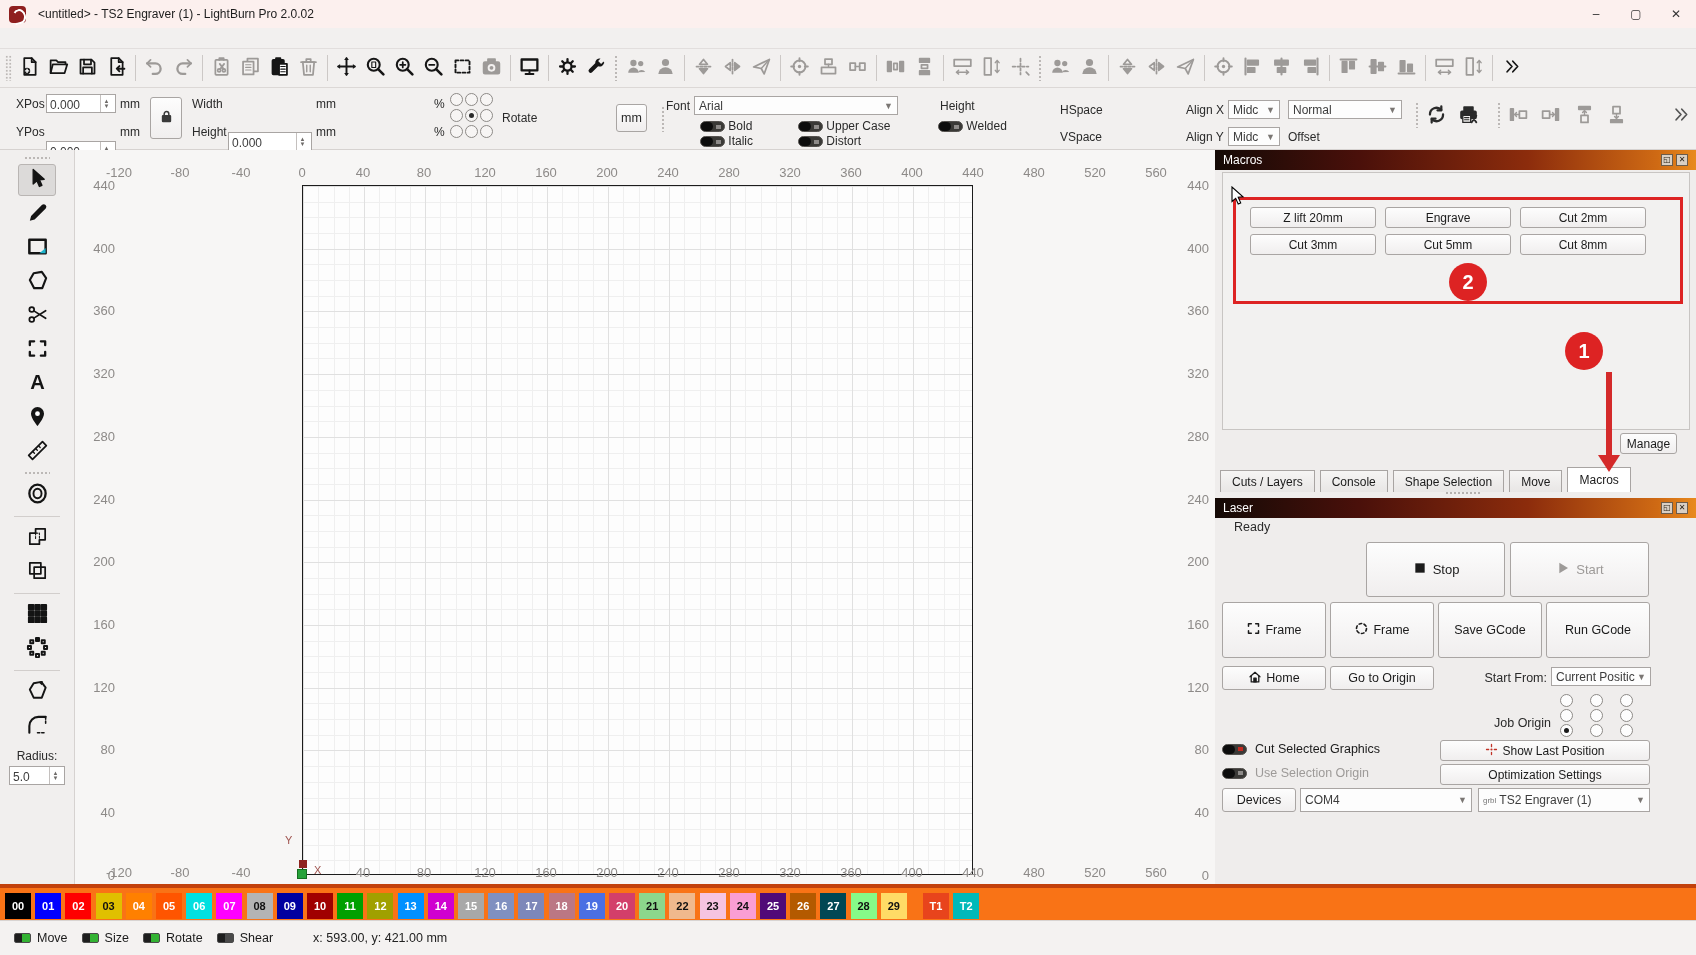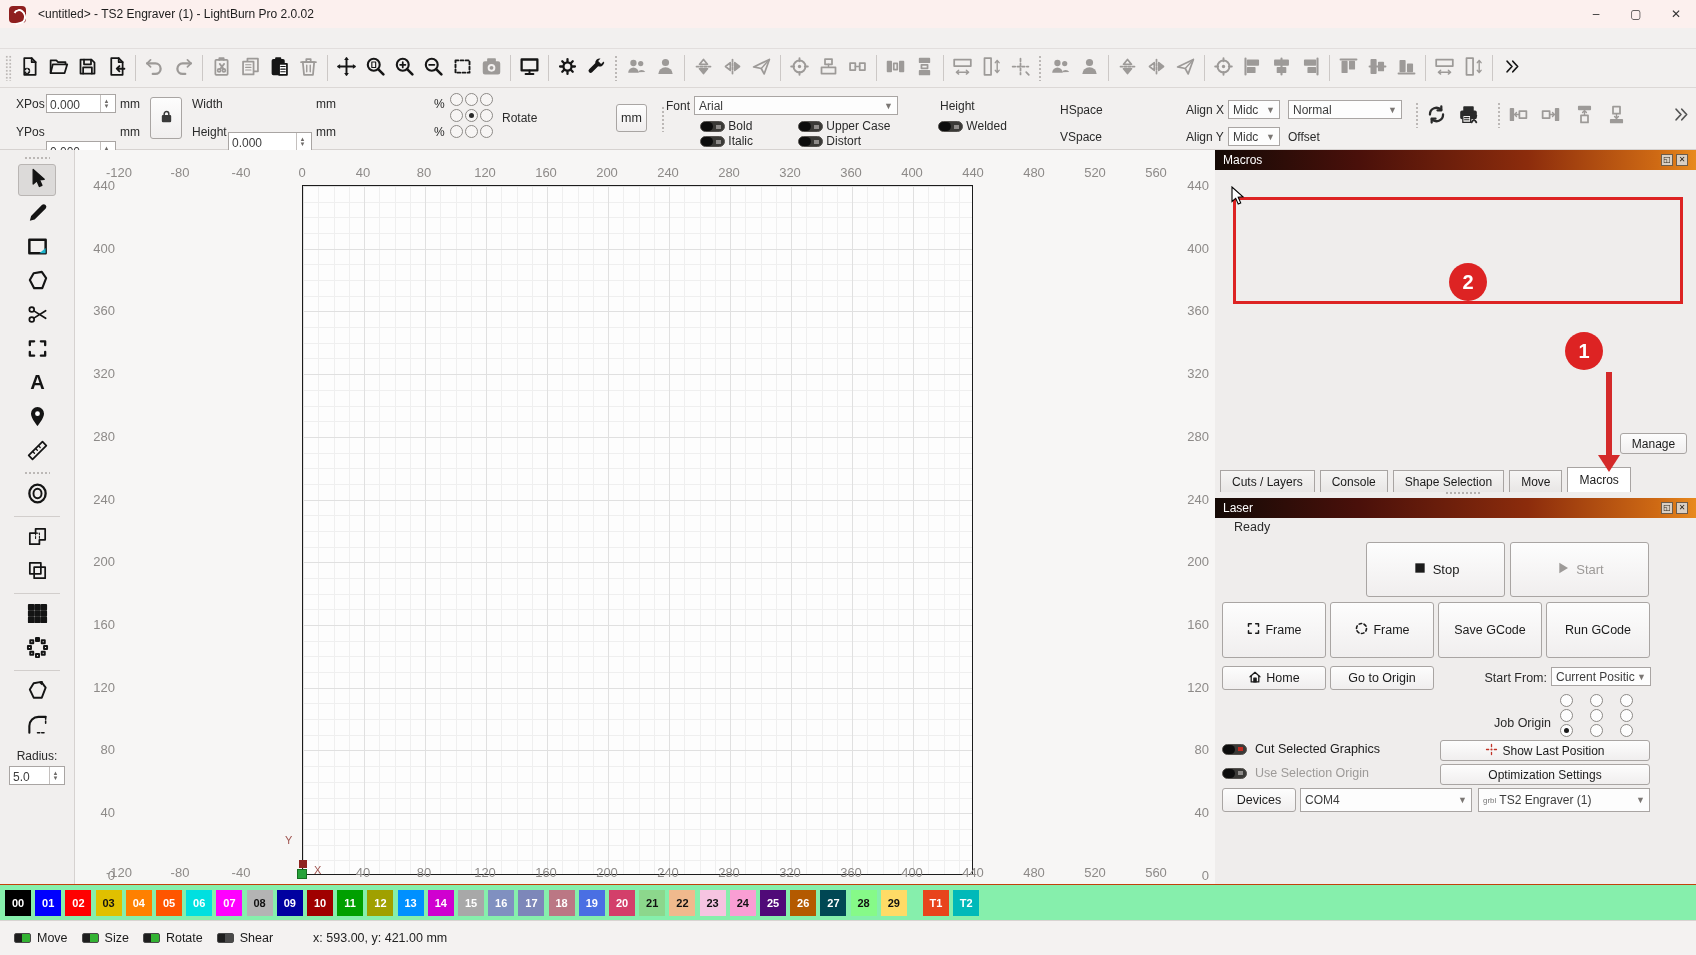--- a/index.html
+++ b/index.html
@@ -90,21 +90,21 @@
   .rightcol { position:absolute; left:1215px; top:0; width:481px; height:100%; background:#efedec; }
   .panehdr { position:absolute; left:0; width:481px; height:20px;
     background:linear-gradient(to right,#140a06,#4a100a 30%,#8c2c0c 65%,#cf6a14 92%,#e88a1e);
     color:#fff; font-size:12px; display:flex; align-items:center; padding:0 8px; }
   .hicons { margin-left:auto; display:flex; gap:3px; }
   .hic { width:12px; height:12px; background:#d9cfc4; border:1px solid #6c5c4c; color:#2c2418;
     font-size:8px; line-height:10px; text-align:center; }
   .macro-area { position:absolute; left:7px; top:22px; width:468px; height:258px; background:#f2f1f0;
     border:1px solid #c8c5c3; }
   .macro-btn { position:absolute; width:126px; height:21px; font-size:12px; }
-  .manage-btn { position:absolute; left:405px; top:283px; width:67px; height:21px; font-size:12px; }
+  .manage-btn { position:absolute; left:405px; top:283px; width:57px; height:21px; font-size:12px; }
   .tabs { position:absolute; left:5px; top:316px; height:26px; display:flex; align-items:flex-end; gap:5px; }
   .tab { height:22px; padding:0 11px; display:flex; align-items:center; font-size:12px;
     background:linear-gradient(#f6f5f4,#e8e6e5); border:1px solid #a8a4a2; border-bottom:none; }
   .tab.active { height:25px; background:#fff; }
   .splitdots { position:absolute; left:230px; top:341px; width:36px; height:4px;
     background-image:radial-gradient(#b5b1af 0.9px, transparent 1px); background-size:4px 4px; }
 
   .laser-body { position:absolute; left:0; top:368px; width:481px; bottom:0; }
   .ready { position:absolute; left:19px; top:2px; font-size:12.5px; color:#2a2a2a; }
   .bigbtn { position:absolute; height:55px; width:139px; font-size:13px; gap:5px; }
@@ -125,21 +125,21 @@
   
   .red-rect { position:absolute; left:18px; top:47px; width:450px; height:107px; border:3px solid #dd2323; z-index:30; }
   .red-circle { position:absolute; width:38px; height:38px; border-radius:50%; background:#dd2323; color:#fff;
     display:flex; align-items:center; justify-content:center; font-size:20px; font-weight:bold; z-index:31; }
   .red-arrow-line { position:absolute; left:391px; top:222px; width:6px; height:85px; background:#d42a2a; z-index:31; }
   .red-arrow-tip { position:absolute; left:383px; top:305px; width:0; height:0; z-index:31;
     border-left:11px solid transparent; border-right:11px solid transparent; border-top:17px solid #d42a2a; }
   .cursor-arrow { position:absolute; left:15px; top:36px; z-index:32; }
 
   
-  .palette { position:absolute; left:0; bottom:35px; width:100%; height:36px; background:#86efac; border-top:1px solid #c2410c; }
+  .palette { position:absolute; left:0; bottom:35px; width:100%; height:36px; background:#f97316; border-top:4px solid #c2410c; }
   .swatch { position:absolute; top:5px; width:26px; height:26px; display:flex; align-items:center; justify-content:center;
     font-size:11px; font-weight:bold; }
   .statusbar { position:absolute; left:0; bottom:0; width:100%; height:35px; background:#f4f2f1; border-top:1px solid #d8d4d2;
     display:flex; align-items:center; font-size:12.5px; }
   .st-item { display:flex; align-items:center; gap:6px; margin-left:14px; }
   .st-led { width:17px; height:10px; border:1px solid #4a4a4a; border-radius:2px; }
   .st-coords { margin-left:40px; color:#222; }
 </style>
 </head>
 <body>
@@ -888,20 +888,28 @@
 
     <div class="rightcol">
 
       <div class="panehdr" style="top:0">
         <span>Macros</span>
         <span class="hicons">
           <span class="hic">◱</span>
           <span class="hic">✕</span>
         </span>
       </div>
+      <div class="macro-area" id="macroArea">
+          <div class="macro-btn btnish" style="left: 27px; top: 34px;">Z lift 20mm</div>
+          <div class="macro-btn btnish" style="left: 162px; top: 34px;">Engrave</div>
+          <div class="macro-btn btnish" style="left: 297px; top: 34px;">Cut 2mm</div>
+          <div class="macro-btn btnish" style="left: 27px; top: 61px;">Cut 3mm</div>
+          <div class="macro-btn btnish" style="left: 162px; top: 61px;">Cut 5mm</div>
+          <div class="macro-btn btnish" style="left: 297px; top: 61px;">Cut 8mm</div>
+        </div>
       <div class="manage-btn btnish">Manage</div>
 
       <div class="red-rect"></div>
       <div class="red-circle" style="left:234px;top:113px">2</div>
       <div class="red-circle" style="left:350px;top:182px">1</div>
       <div class="red-arrow-line"></div>
       <div class="red-arrow-tip"></div>
       <svg class="cursor-arrow" width="16" height="20" viewBox="0 0 16 20">
         <path d="M2 1v14.5l3.7-3.2 2.5 5.7 2.5-1.1-2.5-5.6 4.8-.4z" fill="#fff" stroke="#000" stroke-width="1.1"></path>
       </svg>

